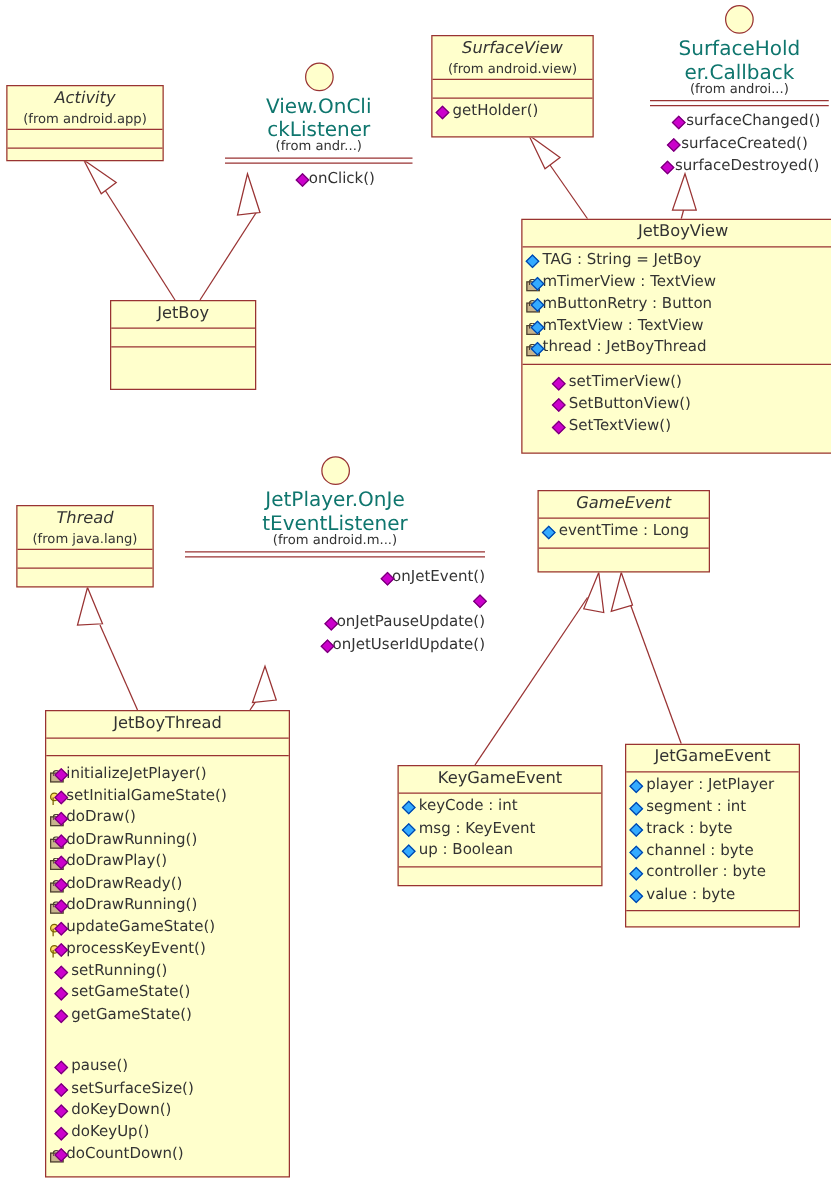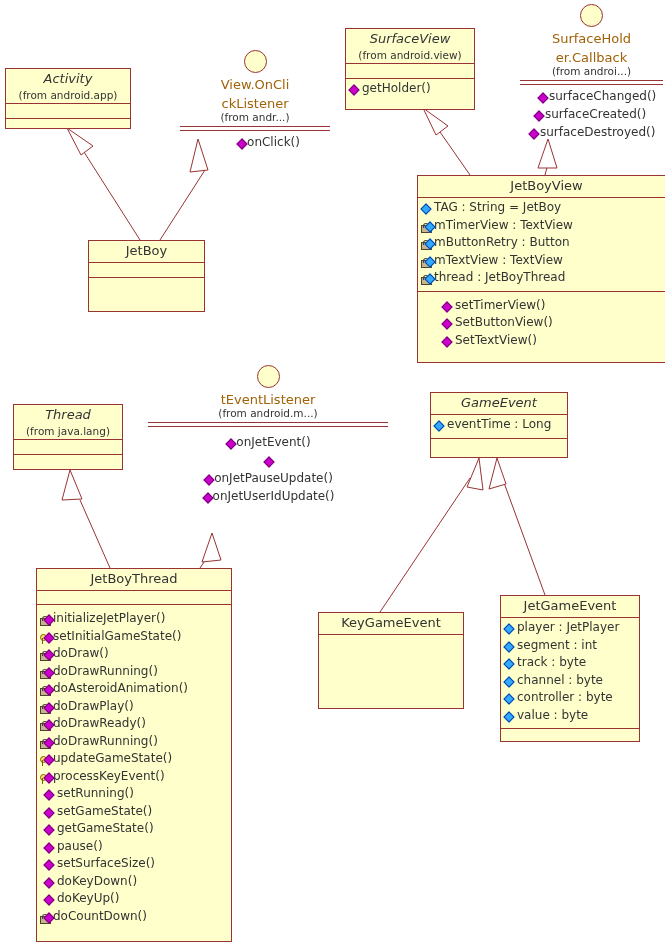--- a/index.html
+++ b/index.html
@@ -40,33 +40,33 @@
   .mtxt{display:inline-block;vertical-align:baseline;}
 
   
   .iface{position:absolute;z-index:3;}
   .iface .circle{
     width:21px;height:21px;border-radius:50%;
     background:#ffffcc;border:1px solid #993333;
     margin:0 auto;
   }
   .iface .ititle{
-    text-align:center;font-size:13px;color:#a16207;line-height:15px;
+    text-align:center;font-size:16px;color:#0f766e;line-height:15px;
     margin-top:4px;white-space:nowrap;
   }
   .iface .ifrom{
     text-align:center;font-size:10.5px;color:#333333;line-height:13px;
     white-space:nowrap;
   }
   .iface .rule{border-top:1px solid #993333;height:0;margin-top:2px;}
   .iface .rule2{border-top:1px solid #993333;height:0;margin-top:3px;}
   .iface .ops{margin-top:3px;}
   .iface .op{
     font-size:12px;color:#333333;line-height:16px;white-space:nowrap;
-    text-align:center;
+    text-align:right;
   }
   .iface .op .vis{display:inline-block;width:11px;vertical-align:-2px;}
 
   
   .d{position:relative;display:inline-block;width:9px;height:9px;}
   .d i{
     position:absolute;left:1px;top:1px;width:6px;height:6px;
     transform:rotate(45deg);display:block;
   }
   .d-pub i{background:#33aaff;border:1px solid #0044aa;}
@@ -224,20 +224,21 @@
     <div class="sect">
       <div class="name italic">Thread</div>
       <div class="from">(from java.lang)</div>
     </div>
     <div class="sect members empty"></div>
     <div class="sect members empty" style="height:19px;"></div>
   </div>
 
   <div class="iface" style="left:148px;top:365px;width:240px;">
     <div class="circle"></div>
+    <div class="ititle">JetPlayer.OnJe</div>
     <div class="ititle">tEventListener</div>
     <div class="ifrom">(from android.m...)</div>
     <div class="rule"></div>
     <div class="rule2"></div>
     <div class="ops" style="margin-top:7px;">
       <div class="op"><span class="vis"><span class="d d-op"><i></i></span></span><span class="mtxt">onJetEvent()</span></div>
       <div class="op"><span class="vis"><span class="d d-op"><i></i></span></span></div>
       <div class="op"><span class="vis"><span class="d d-op"><i></i></span></span><span class="mtxt">onJetPauseUpdate()</span></div>
       <div class="op"><span class="vis"><span class="d d-op"><i></i></span></span><span class="mtxt">onJetUserIdUpdate()</span></div>
     </div>
@@ -246,23 +247,28 @@
   <div class="cls" style="left:430px;top:392px;width:138px;height:66px;">
     <div class="sect">
       <div class="name italic" style="padding-bottom:4px;">GameEvent</div>
     </div>
     <div class="sect members">
       <span class="member"><span class="vis"><span class="d d-pub"><i></i></span></span><span class="mtxt">eventTime : Long</span></span>
     </div>
     <div class="sect members empty" style="height:17px;"></div>
   </div>
 
-  <div class="cls" style="left:318px;top:612px;width:146px;height:97px;">
+  <div class="cls" style="left:318px;top:612px;width:164px;height:97px;">
     <div class="sect">
       <div class="name" style="padding-bottom:4px;">KeyGameEvent</div>
+    </div>
+    <div class="sect members">
+      <span class="member"><span class="vis"><span class="d d-pub"><i></i></span></span><span class="mtxt">keyCode : int</span></span>
+      <span class="member"><span class="vis"><span class="d d-pub"><i></i></span></span><span class="mtxt">msg : KeyEvent</span></span>
+      <span class="member"><span class="vis"><span class="d d-pub"><i></i></span></span><span class="mtxt">up : Boolean</span></span>
     </div>
     <div class="sect members empty" style="height:15px;"></div>
   </div>
 
   <div class="cls" style="left:500px;top:595px;width:140px;height:147px;">
     <div class="sect">
       <div class="name" style="padding-bottom:4px;">JetGameEvent</div>
     </div>
     <div class="sect members">
       <span class="member"><span class="vis"><span class="d d-pub"><i></i></span></span><span class="mtxt">player : JetPlayer</span></span>
@@ -303,26 +309,20 @@
                 <b></b>
                 <s></s>
               </span><span class="p2 d d-op">
                 <i></i>
               </span></span></span><span class="mtxt">doDrawRunning()</span></span>
       <span class="member"><span class="vis"><span class="ov"><span class="p1 lock">
                 <b></b>
                 <s></s>
               </span><span class="p2 d d-op">
                 <i></i>
-              </span></span></span><span class="mtxt">doAsteroidAnimation()</span></span>
-      <span class="member"><span class="vis"><span class="ov"><span class="p1 lock">
-                <b></b>
-                <s></s>
-              </span><span class="p2 d d-op">
-                <i></i>
               </span></span></span><span class="mtxt">doDrawPlay()</span></span>
       <span class="member"><span class="vis"><span class="ov"><span class="p1 lock">
                 <b></b>
                 <s></s>
               </span><span class="p2 d d-op">
                 <i></i>
               </span></span></span><span class="mtxt">doDrawReady()</span></span>
       <span class="member"><span class="vis"><span class="ov"><span class="p1 lock">
                 <b></b>
                 <s></s>
@@ -337,21 +337,21 @@
               </span></span></span><span class="mtxt">updateGameState()</span></span>
       <span class="member"><span class="vis"><span class="ov"><span class="p1 key">
                 <b></b>
                 <s></s>
               </span><span class="p2 d d-op">
                 <i></i>
               </span></span></span><span class="mtxt">processKeyEvent()</span></span>
       <span class="member" style="padding-left:4px;"><span class="vis"><span class="d d-op"><i></i></span></span><span class="mtxt">setRunning()</span></span>
       <span class="member" style="padding-left:4px;"><span class="vis"><span class="d d-op"><i></i></span></span><span class="mtxt">setGameState()</span></span>
       <span class="member" style="padding-left:4px;"><span class="vis"><span class="d d-op"><i></i></span></span><span class="mtxt">getGameState()</span></span>
-      <span class="member" style="padding-left:4px;"><span class="vis"><span class="d d-op"><i></i></span></span><span class="mtxt">pause()</span></span>
+      <span class="member" style="padding-left:4px;margin-top:24px;"><span class="vis"><span class="d d-op"><i></i></span></span><span class="mtxt">pause()</span></span>
       <span class="member" style="padding-left:4px;"><span class="vis"><span class="d d-op"><i></i></span></span><span class="mtxt">setSurfaceSize()</span></span>
       <span class="member" style="padding-left:4px;"><span class="vis"><span class="d d-op"><i></i></span></span><span class="mtxt">doKeyDown()</span></span>
       <span class="member" style="padding-left:4px;"><span class="vis"><span class="d d-op"><i></i></span></span><span class="mtxt">doKeyUp()</span></span>
       <span class="member"><span class="vis"><span class="ov"><span class="p1 lock">
                 <b></b>
                 <s></s>
               </span><span class="p2 d d-op">
                 <i></i>
               </span></span></span><span class="mtxt">doCountDown()</span></span>
     </div>

